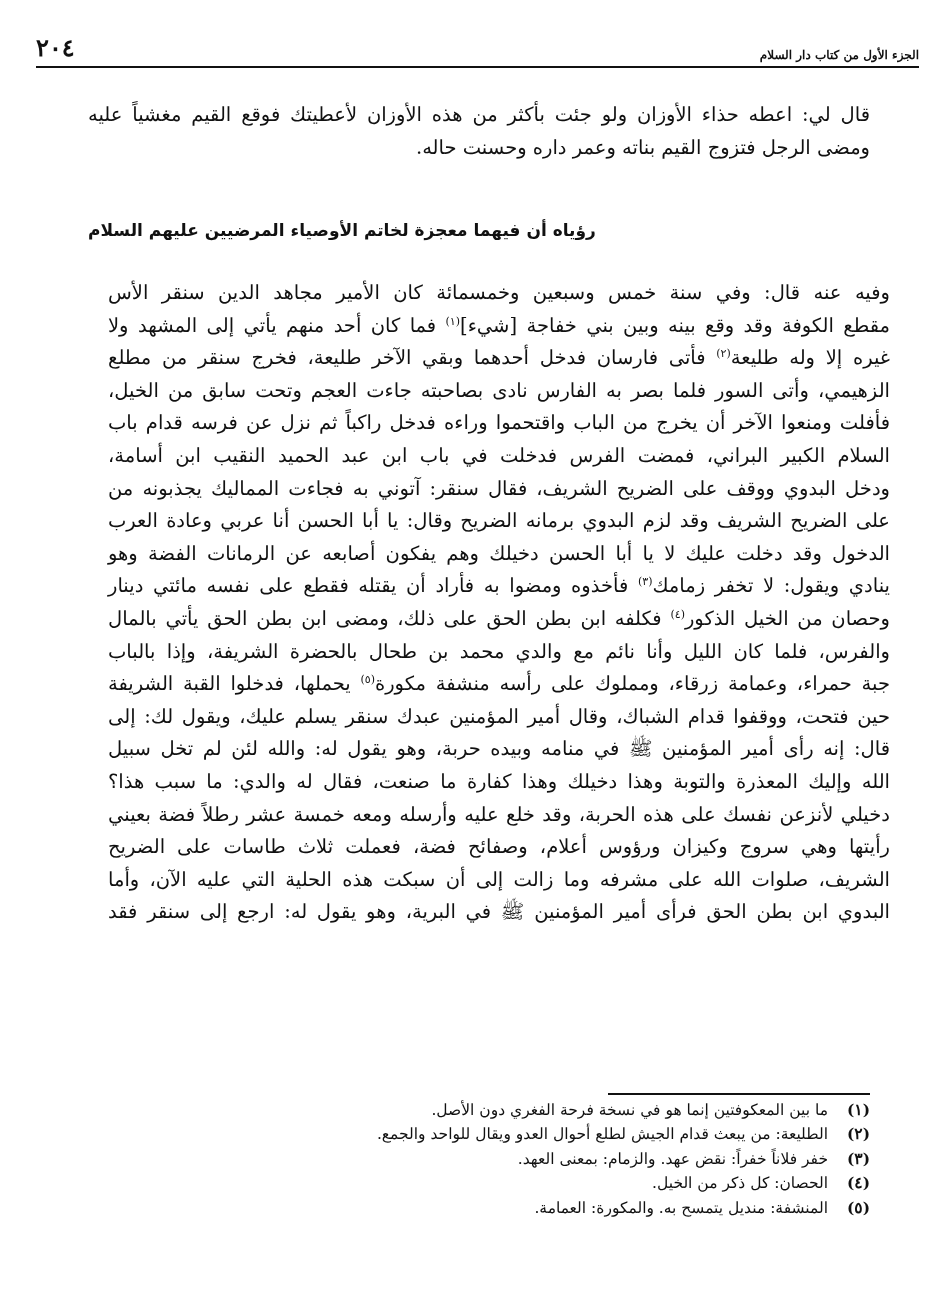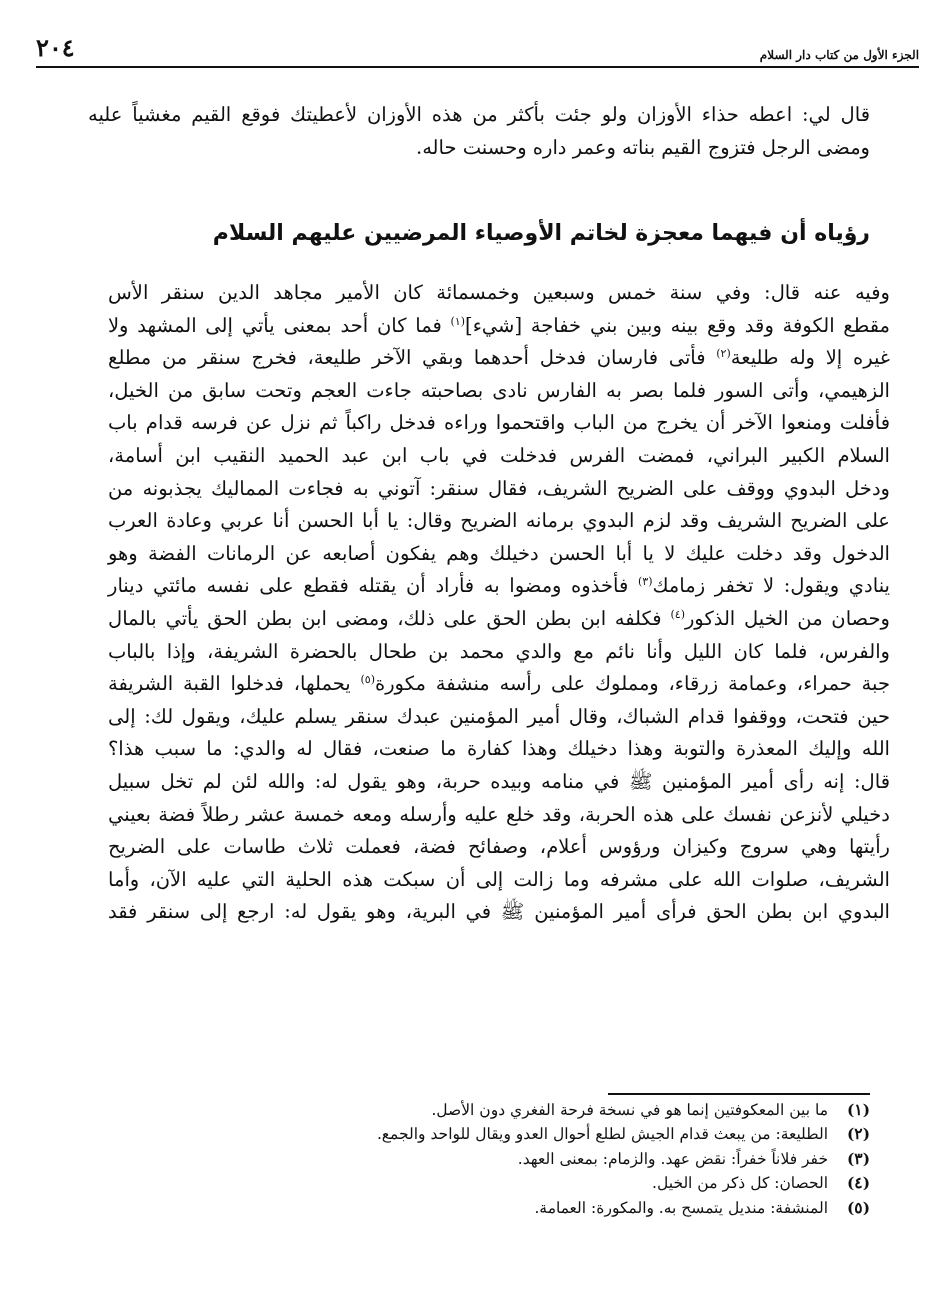--- a/index.html
+++ b/index.html
@@ -19,22 +19,22 @@
     .page-number { font-size: 24px; font-weight: bold; letter-spacing: 1px; }
     .body-text {
       position: absolute; left: 88px; width: 782px;
       font-size: 19.5px; line-height: 32.6px; text-align: justify;
     }
     .body-text .line { display: block; white-space: nowrap; text-align-last: justify; text-align: justify; }
     .body-text .line.last { text-align-last: right; }
     .p1 { top: 99px; }
     .section-heading {
       position: absolute; top: 220px; left: 88px; width: 782px;
-      text-align: right; font-family: "DejaVu Sans", "Liberation Sans", sans-serif;
-      font-weight: bold; font-size: 22px;
+      text-align: left; font-family: "DejaVu Sans", "Liberation Sans", sans-serif;
+      font-weight: bold; font-size: 17px;
     }
     .p2 { top: 277px; margin-left: 20px; }
     sup { font-size: 11px; line-height: 0; }
     .footnote-rule {
       position: absolute; top: 1093px; left: 608px; width: 262px; height: 0;
       border-top: 2px solid #111;
     }
     .footnotes {
       position: absolute; top: 1098px; left: 300px; width: 570px;
       font-size: 15.5px; line-height: 24.4px;
@@ -53,35 +53,35 @@
 
 <div class="body-text p1">
   <span class="line">قال لي: اعطه حذاء الأوزان ولو جئت بأكثر من هذه الأوزان لأعطيتك فوقع القيم مغشياً عليه</span>
   <span class="line last">ومضى الرجل فتزوج القيم بناته وعمر داره وحسنت حاله.</span>
 </div>
 
 <div class="section-heading">رؤياه أن فيهما معجزة لخاتم الأوصياء المرضيين عليهم السلام</div>
 
 <div class="body-text p2" id="p2">
     <span class="line"><span>وفيه عنه قال: وفي سنة خمس وسبعين وخمسمائة كان الأمير مجاهد الدين سنقر الأس</span></span>
-    <span class="line"><span>مقطع الكوفة وقد وقع بينه وبين بني خفاجة [شيء]</span><sup>(١)</sup><span> فما كان أحد بمعنى يأتي إلى المشهد ولا</span></span>
+    <span class="line"><span>مقطع الكوفة وقد وقع بينه وبين بني خفاجة [شيء]</span><sup>(١)</sup><span> فما كان أحد منهم يأتي إلى المشهد ولا</span></span>
     <span class="line"><span>غيره إلا وله طليعة</span><sup>(٢)</sup><span> فأتى فارسان فدخل أحدهما وبقي الآخر طليعة، فخرج سنقر من مطلع</span></span>
     <span class="line"><span>الزهيمي، وأتى السور فلما بصر به الفارس نادى بصاحبته جاءت العجم وتحت سابق من الخيل،</span></span>
     <span class="line"><span>فأفلت ومنعوا الآخر أن يخرج من الباب واقتحموا وراءه فدخل راكباً ثم نزل عن فرسه قدام باب</span></span>
     <span class="line"><span>السلام الكبير البراني، فمضت الفرس فدخلت في باب ابن عبد الحميد النقيب ابن أسامة،</span></span>
     <span class="line"><span>ودخل البدوي ووقف على الضريح الشريف، فقال سنقر: آتوني به فجاءت المماليك يجذبونه من</span></span>
     <span class="line"><span>على الضريح الشريف وقد لزم البدوي برمانه الضريح وقال: يا أبا الحسن أنا عربي وعادة العرب</span></span>
     <span class="line"><span>الدخول وقد دخلت عليك لا يا أبا الحسن دخيلك وهم يفكون أصابعه عن الرمانات الفضة وهو</span></span>
     <span class="line"><span>ينادي ويقول: لا تخفر زمامك</span><sup>(٣)</sup><span> فأخذوه ومضوا به فأراد أن يقتله فقطع على نفسه مائتي دينار</span></span>
     <span class="line"><span>وحصان من الخيل الذكور</span><sup>(٤)</sup><span> فكلفه ابن بطن الحق على ذلك، ومضى ابن بطن الحق يأتي بالمال</span></span>
     <span class="line"><span>والفرس، فلما كان الليل وأنا نائم مع والدي محمد بن طحال بالحضرة الشريفة، وإذا بالباب</span></span>
     <span class="line"><span>جبة حمراء، وعمامة زرقاء، ومملوك على رأسه منشفة مكورة</span><sup>(٥)</sup><span> يحملها، فدخلوا القبة الشريفة</span></span>
     <span class="line"><span>حين فتحت، ووقفوا قدام الشباك، وقال أمير المؤمنين عبدك سنقر يسلم عليك، ويقول لك: إلى</span></span>
+    <span class="line"><span>قال: إنه رأى أمير المؤمنين ﷺ في منامه وبيده حربة، وهو يقول له: والله لئن لم تخل سبيل</span></span>
     <span class="line"><span>الله وإليك المعذرة والتوبة وهذا دخيلك وهذا كفارة ما صنعت، فقال له والدي: ما سبب هذا؟</span></span>
-    <span class="line"><span>قال: إنه رأى أمير المؤمنين ﷺ في منامه وبيده حربة، وهو يقول له: والله لئن لم تخل سبيل</span></span>
     <span class="line"><span>دخيلي لأنزعن نفسك على هذه الحربة، وقد خلع عليه وأرسله ومعه خمسة عشر رطلاً فضة بعيني</span></span>
     <span class="line"><span>رأيتها وهي سروج وكيزان ورؤوس أعلام، وصفائح فضة، فعملت ثلاث طاسات على الضريح</span></span>
     <span class="line"><span>الشريف، صلوات الله على مشرفه وما زالت إلى أن سبكت هذه الحلية التي عليه الآن، وأما</span></span>
     <span class="line"><span>البدوي ابن بطن الحق فرأى أمير المؤمنين ﷺ في البرية، وهو يقول له: ارجع إلى سنقر فقد</span></span>
   </div>
 
 <div class="footnote-rule"></div>
 
 <div class="footnotes" id="footnotes">
     <div class="fn">

